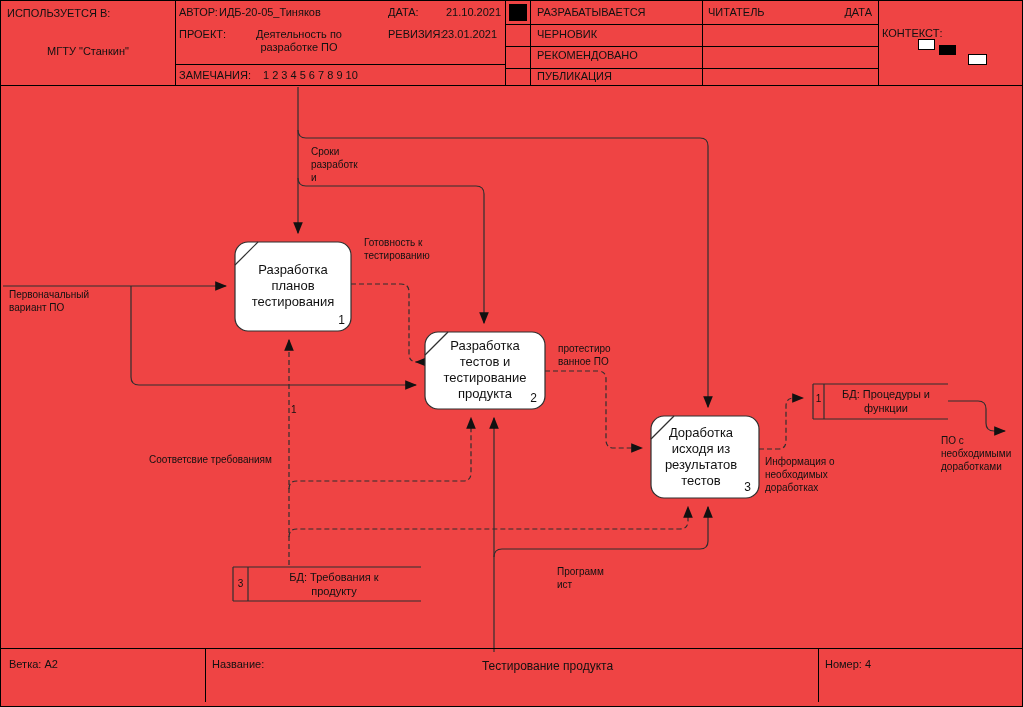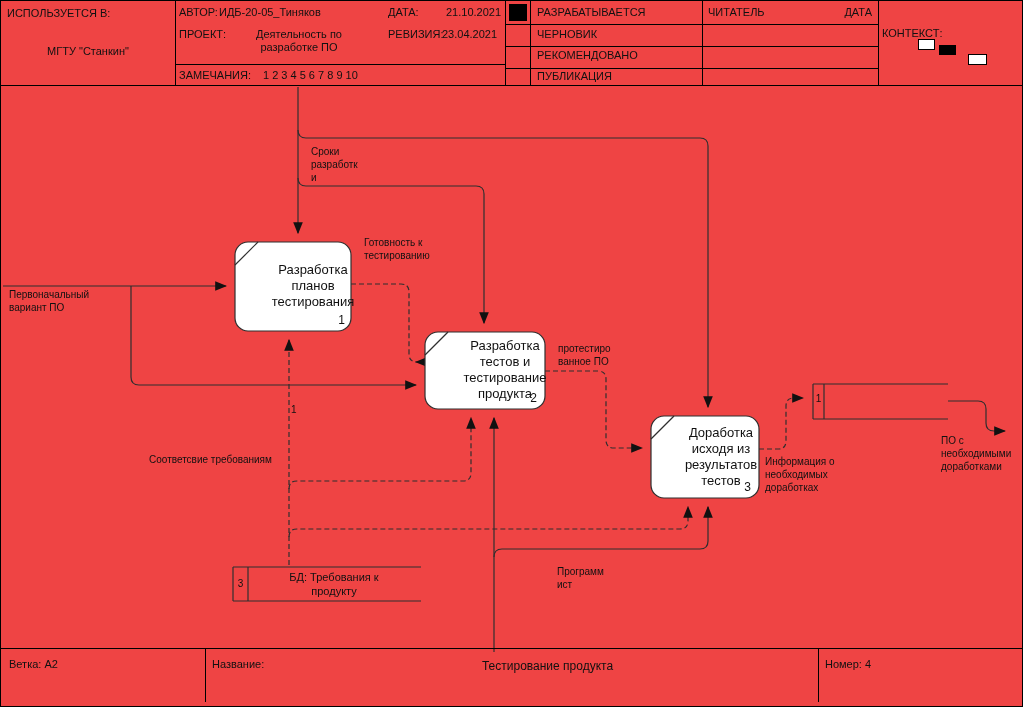--- a/index.html
+++ b/index.html
@@ -5,21 +5,21 @@
   html,body{margin:0;padding:0;background:#e8e8e8;}
   body{font-family:"Liberation Sans","DejaVu Sans",sans-serif;color:#111;}
   .page{position:relative;width:1021px;height:705px;border:1px solid #000;background:#ef4444;overflow:hidden;}
   .abs{position:absolute;}
   .ln{position:absolute;background:#000;}
   .hl{height:1px;}
   .vl{width:1px;}
   .htxt{position:absolute;font-size:11px;line-height:13px;white-space:nowrap;}
   .lbl{position:absolute;font-size:10px;line-height:13px;white-space:pre-line;}
   .boxtitle{position:absolute;display:flex;align-items:center;justify-content:center;
-            text-align:center;font-size:13px;line-height:16px;white-space:pre-line;margin-left:20px;}
+            text-align:center;font-size:13px;line-height:16px;white-space:pre-line;}
   .boxnum{position:absolute;font-size:12px;text-align:right;}
   .storetitle{position:absolute;text-align:center;font-size:11px;line-height:14px;white-space:pre-line;}
   .storenum{position:absolute;font-size:10px;text-align:center;}
   .ctxrect{position:absolute;border:1px solid #000;background:#fff;}
   .ctxrect.filled{background:#000;}
   svg{position:absolute;left:0;top:0;}
   svg path,svg line,svg rect{vector-effect:non-scaling-stroke;}
 </style>
 </head>
 <body>
@@ -42,21 +42,21 @@
     <div class="htxt" style="left:0;top:44px;width:174px;text-align:center;">МГТУ "Станкин"</div>
 
     <div class="htxt" style="left:178px;top:5px;">АВТОР:</div>
     <div class="htxt" style="left:218px;top:5px;">ИДБ-20-05_Тиняков</div>
     <div class="htxt" style="left:387px;top:5px;">ДАТА:</div>
     <div class="htxt" style="left:445px;top:5px;">21.10.2021</div>
     <div class="htxt" style="left:178px;top:27px;">ПРОЕКТ:</div>
     <div class="htxt" style="left:235px;top:27px;width:126px;text-align:center;white-space:pre-line;">Деятельность по
 разработке ПО</div>
     <div class="htxt" style="left:387px;top:27px;">РЕВИЗИЯ:</div>
-    <div class="htxt" style="left:441px;top:27px;">23.04.2021</div>
+    <div class="htxt" style="left:441px;top:27px;">23.01.2021</div>
     <div class="htxt" style="left:178px;top:68px;">ЗАМЕЧАНИЯ:</div>
     <div class="htxt" style="left:262px;top:68px;">1 2 3 4 5 6 7 8 9 10</div>
 
     <div class="abs" style="left:508px;top:3px;width:18px;height:17px;background:#000;"></div>
     <div class="htxt" style="left:536px;top:5px;">РАЗРАБАТЫВАЕТСЯ</div>
     <div class="htxt" style="left:536px;top:27px;">ЧЕРНОВИК</div>
     <div class="htxt" style="left:536px;top:48px;">РЕКОМЕНДОВАНО</div>
     <div class="htxt" style="left:536px;top:69px;">ПУБЛИКАЦИЯ</div>
 
     <div class="htxt" style="left:707px;top:5px;">ЧИТАТЕЛЬ</div>
@@ -130,20 +130,22 @@
 продукта</div>
   <div class="boxnum" style="left:518px;top:390px;width:18px;">2</div>
 
   <div class="boxtitle" style="left:652px;top:418px;width:96px;height:76px;">Доработка
 исходя из
 результатов
 тестов</div>
   <div class="boxnum" style="left:732px;top:479px;width:18px;">3</div>
 
   <div class="storenum" style="left:812px;top:392px;width:11px;">1</div>
+  <div class="storetitle" style="left:824px;top:386px;width:122px;">БД: Процедуры и
+функции</div>
 
   <div class="storenum" style="left:233px;top:577px;width:13px;">3</div>
   <div class="storetitle" style="left:248px;top:569px;width:170px;">БД: Требования к
 продукту</div>
 
   <div class="lbl" style="left:8px;top:287px;">Первоначальный
 вариант ПО</div>
   <div class="lbl" style="left:310px;top:144px;">Сроки
 разработк
 и</div>

